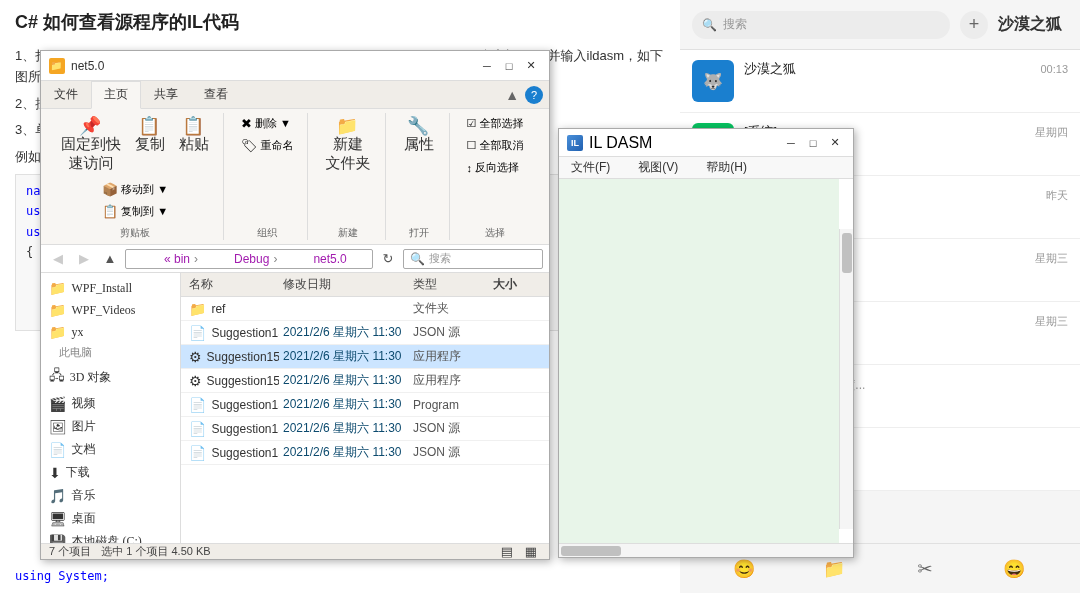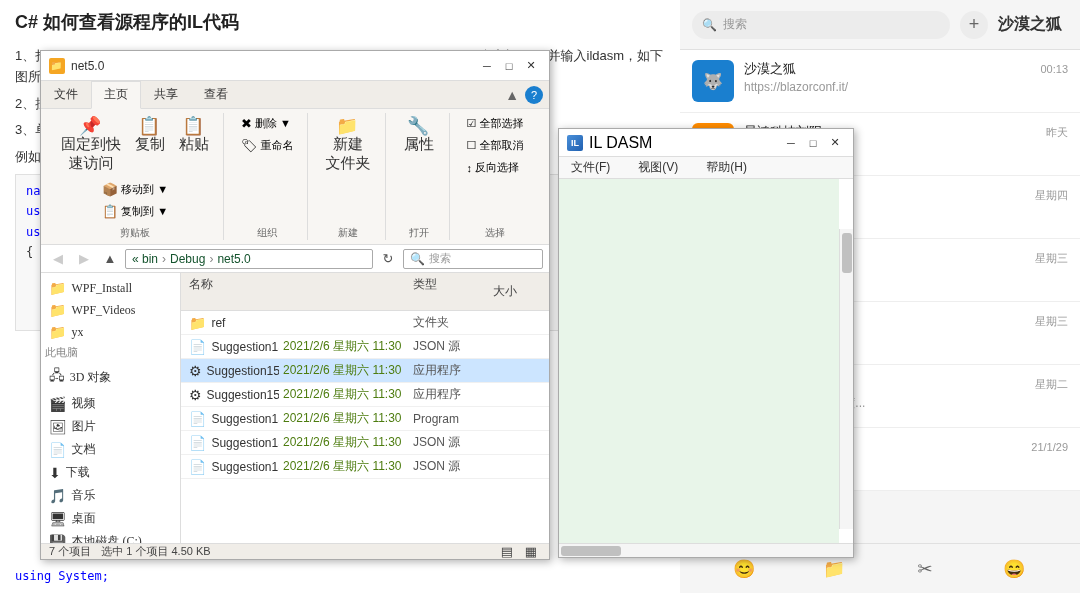--- a/index.html
+++ b/index.html
@@ -393,22 +393,23 @@
       border-radius: 2px;
       padding: 0 6px;
       font-size: 12px;
       display: flex;
       align-items: center;
       gap: 4px;
       overflow: hidden;
     }
 
     .path-crumb {
-      color: #14532d;
+      color: #a21caf;
       white-space: nowrap;
+      margin-left: 32px;
     }
 
     .path-sep { color: #888; }
 
     .search-addr {
       width: 140px;
       height: 20px;
       border: 1px solid #aaa;
       border-radius: 2px;
       padding: 0 6px;
@@ -451,21 +452,21 @@
     .tree-label {
       white-space: nowrap;
       overflow: hidden;
       text-overflow: ellipsis;
       font-family: Liberation Serif, serif;
     }
 
     .tree-section-label {
       font-size: 11px;
       color: #888;
-      padding: 2px 4px;
+      padding: 2px 18px;
     }
 
     
     .file-list {
       flex: 1;
       overflow-y: auto;
       background: #fff;
     }
 
     .file-list-header {
@@ -473,21 +474,21 @@
       background: #f0ede8;
       border-bottom: 1px solid #ddd;
       font-size: 12px;
       font-weight: 500;
       color: #444;
     }
 
     .fh-name { flex: 1; padding: 3px 8px; }
     .fh-date { width: 130px; padding: 3px 4px; }
     .fh-type { width: 80px; padding: 3px 4px; }
-    .fh-size { width: 60px; padding: 10px 4px; }
+    .fh-size { width: 60px; padding: 3px 4px; font-weight: bold; }
 
     .file-row {
       display: flex;
       align-items: center;
       border-bottom: 1px solid #f0f0f0;
       font-size: 12px;
       color: #333;
       cursor: pointer;
     }
     .file-row.selected { background: #cce5ff; }
@@ -495,21 +496,21 @@
     .fr-name {
       flex: 1;
       padding: 3px 8px;
       display: flex;
       align-items: center;
       gap: 5px;
       white-space: nowrap;
       overflow: hidden;
     }
 
-    .fr-date { width: 130px; padding: 3px 4px; color: #4d7c0f; }
+    .fr-date { width: 130px; padding: 3px 4px; color: #0c4a6e; }
     .fr-type { width: 80px; padding: 3px 4px; color: #555; overflow: hidden; text-overflow: ellipsis; white-space: nowrap; }
     .fr-size { width: 60px; padding: 3px 4px; color: #555; text-align: right; }
 
     .file-icon { font-size: 14px; flex-shrink: 0; }
 
     
     .status-bar {
       height: 16px;
       background: #f0ede8;
       border-top: 1px solid #ddd;
@@ -828,20 +829,21 @@
       <div class="tree-item">
         <span class="tree-icon drive-icon">💾</span>
         <span class="tree-label">本地磁盘 (C:)</span>
       </div>
 
     </div>
 
     <div class="file-list">
       <div class="file-list-header">
         <div class="fh-name">名称</div>
+        <div class="fh-date">修改日期</div>
         <div class="fh-type">类型</div>
         <div class="fh-size">大小</div>
       </div>
 
       <div id="file-rows-container">
           <div class="file-row">
     <div class="fr-name">
       <span class="file-icon">📁</span>
       <span>ref</span>
     </div>
@@ -957,48 +959,47 @@
   <div class="chat-list" id="chat-list-container">
   <div class="chat-item">
     <div class="avatar" style="background:#1a7fcf; color:white; font-size:16px; font-weight:bold;">
       🐺
     </div>
     <div class="chat-info">
       <div class="chat-name-row">
         <span class="chat-name">沙漠之狐</span>
         <span class="chat-time">00:13</span>
       </div>
-      <div class="chat-preview">https://blazorconf.it/</div>
+    </div>
+  </div>
+      <div class="chat-item">
+    <div class="avatar" style="background:#07c160; color:white; font-size:16px; font-weight:bold;">
+      系
+    </div>
+    <div class="chat-info">
+      <div class="chat-name-row">
+        <span class="chat-name">[系统]</span>
+        <span class="chat-time">星期四</span>
+      </div>
+      <div class="chat-preview">http://19...</div>
     </div>
   </div>
       <div class="chat-item">
     <div class="avatar" style="background:#ff8c00; color:white; font-size:16px; font-weight:bold;">
       景
     </div>
     <div class="chat-info">
       <div class="chat-name-row">
         <span class="chat-name">景鸿科技刘阳</span>
         <span class="chat-time">昨天</span>
       </div>
       <div class="chat-preview">新程序/</div>
     </div>
   </div>
       <div class="chat-item">
-    <div class="avatar" style="background:#07c160; color:white; font-size:16px; font-weight:bold;">
-      系
-    </div>
-    <div class="chat-info">
-      <div class="chat-name-row">
-        <span class="chat-name">[系统]</span>
-        <span class="chat-time">星期四</span>
-      </div>
-      <div class="chat-preview">http://19...</div>
-    </div>
-  </div>
-      <div class="chat-item">
     <div class="avatar" style="background:#1abc9c; color:white; font-size:16px; font-weight:bold;">
       景
     </div>
     <div class="chat-info">
       <div class="chat-name-row">
         <span class="chat-name">景鸿...[20...]</span>
         <span class="chat-time">星期三</span>
       </div>
       <div class="chat-preview"></div>
     </div>
@@ -1013,37 +1014,29 @@
         <span class="chat-time">星期三</span>
       </div>
       <div class="chat-preview">有何可说...</div>
     </div>
   </div>
       <div class="chat-item">
     <div class="avatar" style="background:#07c160; color:white; font-size:16px; font-weight:bold;">
       系
     </div>
     <div class="chat-info">
-      <div class="chat-name-row">
-        <span class="chat-name">[系统]</span>
-        <span class="chat-time">星期二</span>
-      </div>
       <div class="chat-preview">已开始控制
 一个温度...</div>
     </div>
   </div>
       <div class="chat-item">
     <div class="avatar" style="background:#8e44ad; color:white; font-size:16px; font-weight:bold;">
       群
     </div>
     <div class="chat-info">
-      <div class="chat-name-row">
-        <span class="chat-name">群</span>
-        <span class="chat-time">21/1/29</span>
-      </div>
       <div class="chat-preview">引]</div>
     </div>
   </div>
     </div>
 
   <div class="chat-footer">
     <div class="footer-icon">😊</div>
     <div class="footer-icon">📁</div>
     <div class="footer-icon">✂</div>
     <div class="footer-icon">😄</div>

